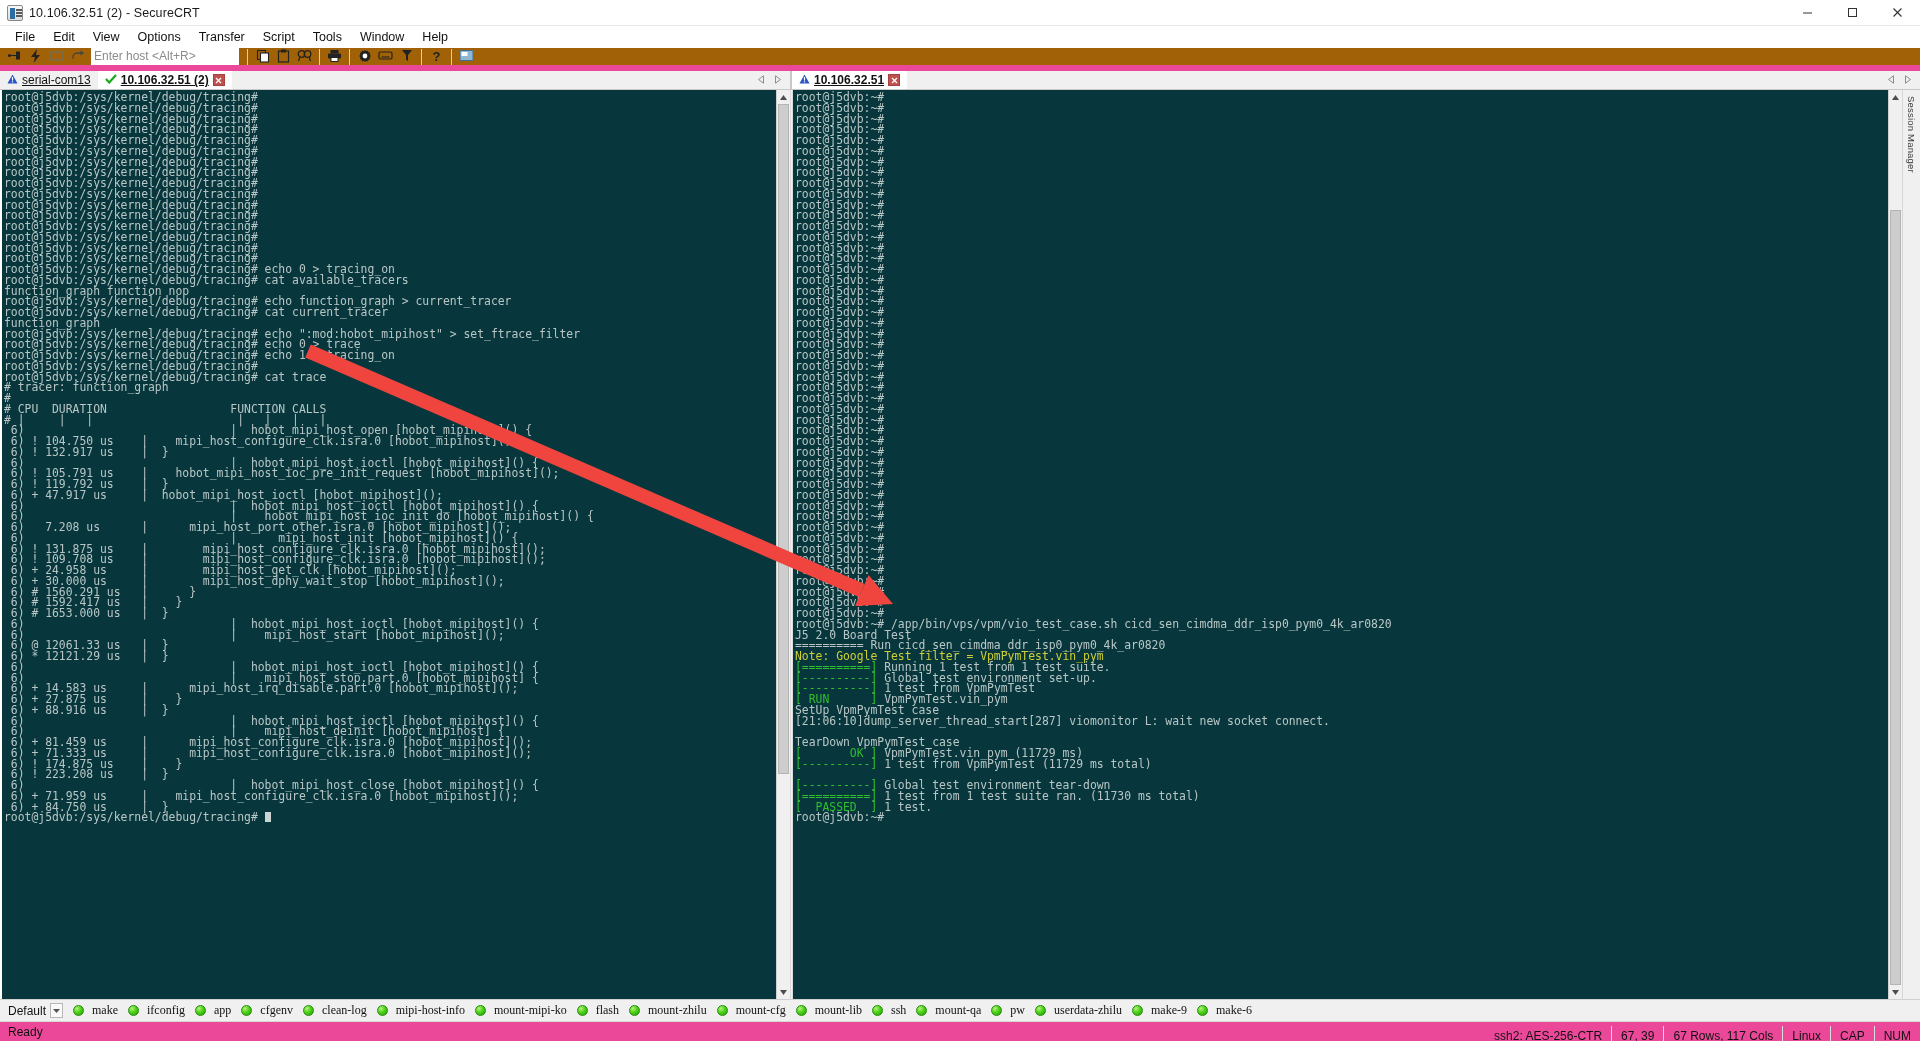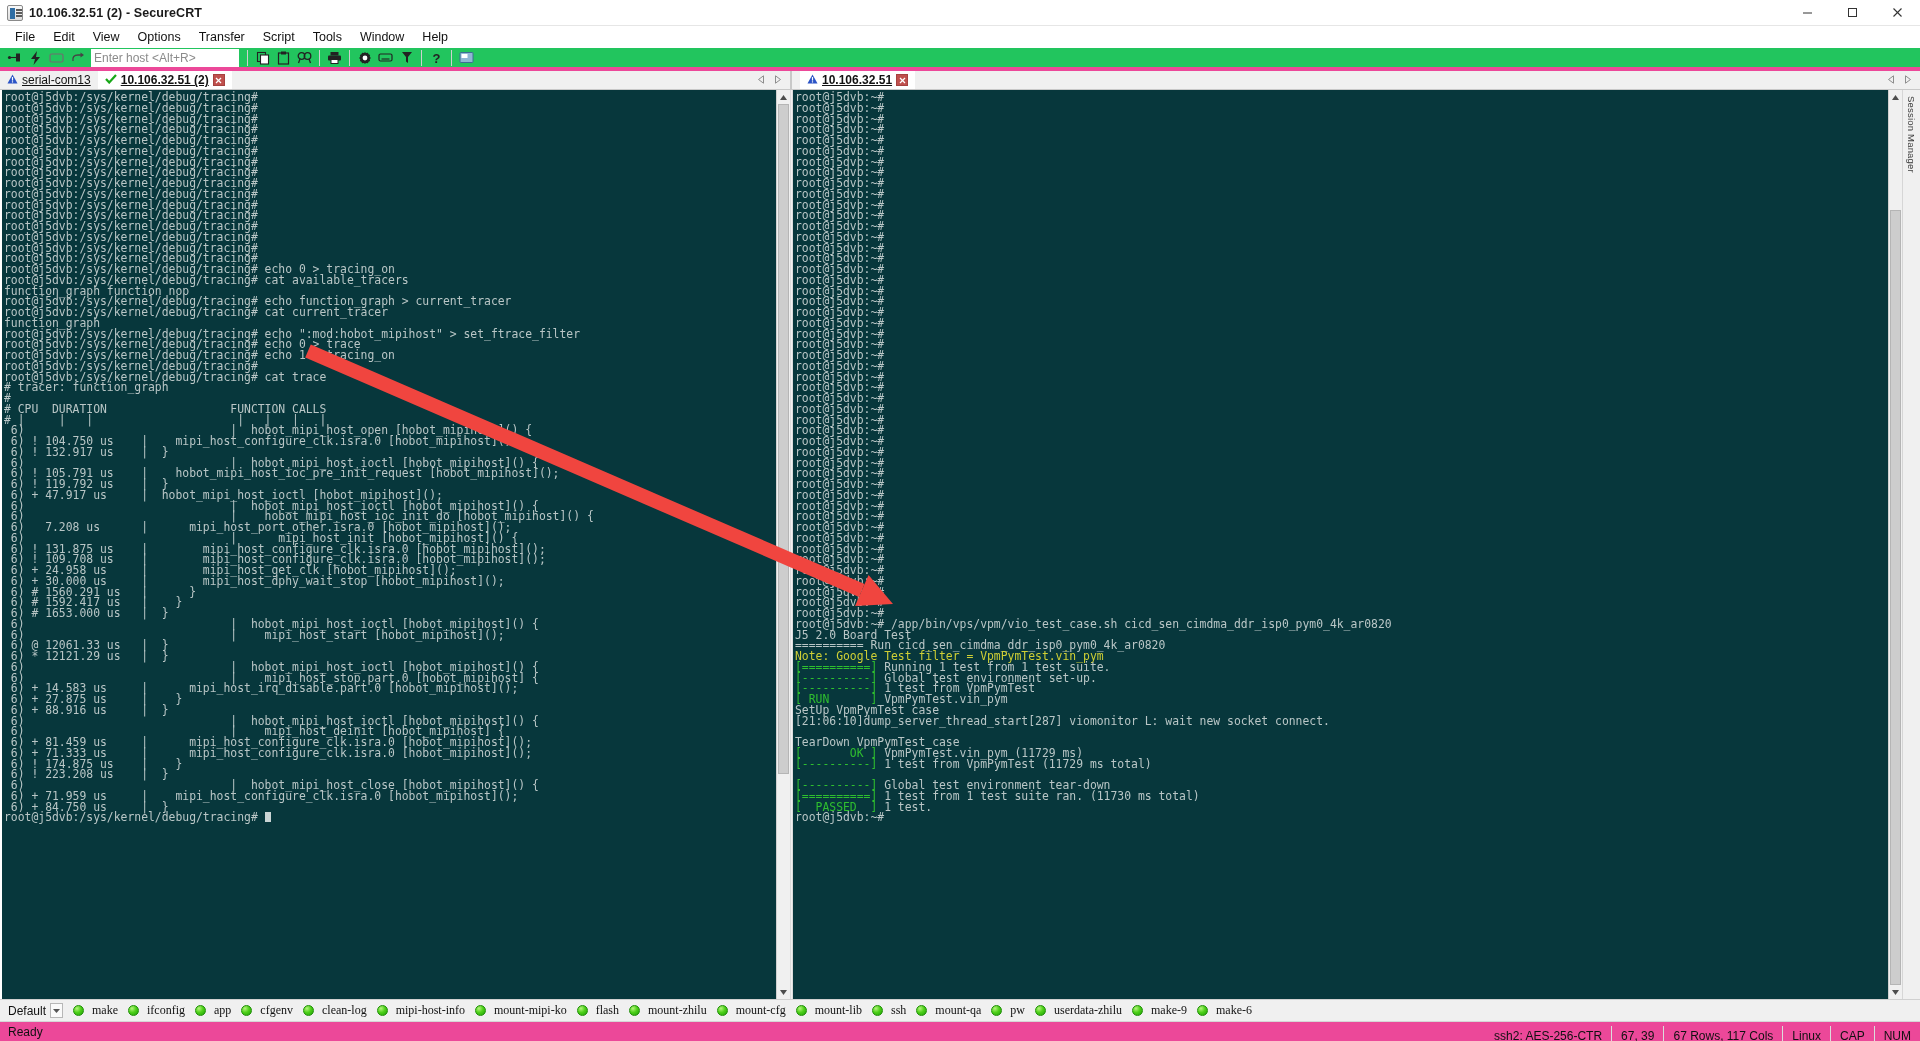--- a/index.html
+++ b/index.html
@@ -8,21 +8,21 @@
     overflow: hidden;
     font-family: "Liberation Sans", sans-serif;
     background: #f0f0f0;
   }
   #app { position: relative; width: 1920px; height: 1041px; display: flex; flex-direction: column; background:#f0f0f0; }
 
   
   .titlebar {
     height: 26px; display: flex; align-items: center;
     background: #ffffff; border-bottom: 1px solid #e6e6e6;
-    position: relative; flex: 0 0 26px; font-weight: bold;
+    position: relative; flex: 0 0 26px;
   }
   .tb-icon {
     width: 16px; height: 16px; margin: 0 6px 0 7px;
     background: linear-gradient(#f8f8f8,#dcdcdc);
     border: 1px solid #8a8a8a; border-radius: 2px;
     position: relative; flex: 0 0 16px;
   }
   .tb-icon::before {
     content:""; position:absolute; left:2px; top:2px; width:5px; height:11px;
     background:#2e6da4;
@@ -44,42 +44,42 @@
     height: 22px; display:flex; align-items:center; background:#ffffff;
     padding-left: 6px; flex: 0 0 22px;
   }
   .menu-item {
     font-size: 12.5px; color:#111; padding: 2px 9px; line-height:16px;
     white-space:nowrap;
   }
 
   
   .toolbar {
-    height: 23px; display:flex; align-items:center; background:#22c55e;
-    border-bottom:4px solid #ec4899; padding-left:4px; flex: 0 0 23px;
+    height: 23px; display:flex; align-items:flex-end; background:#a16207;
+    border-bottom:6px solid #ec4899; padding-left:4px; flex: 0 0 23px;
   }
   .tbtn {
     width: 19px; height:19px; display:flex; align-items:center; justify-content:center;
     color:#1b1b1b; margin:0 1px;
   }
   .tsep { width:1px; height:16px; background:#cfcfcf; margin:0 4px; }
   .hostbox {
     width: 148px; height:18px; margin-left:3px; margin-right:4px;
     font-size:12px; color:#8b8b8b; display:flex; align-items:center;
     padding-left:3px; background:#fff;
   }
 
   
   .panes-tabs { display:flex; flex:0 0 19px; height:19px; background:#f0f0f0; }
   .tabstrip {
     display:flex; align-items:center; height:19px; background:#f0f0f0;
     border-bottom:1px solid #c8c8c8; position:relative; overflow:hidden;
   }
   .tabstrip.left { width: 790px; flex:0 0 790px; }
-  .tabstrip.right { flex:1 1 auto;padding-left:8px; }
+  .tabstrip.right { flex:1 1 auto; }
   .tab {
     display:flex; align-items:center; gap:4px; height:19px; padding:0 7px;
     font-size:12px; color:#111; white-space:nowrap;text-decoration:underline;
   }
   .tab.active { background:#ffffff; font-weight:bold; }
   .tab .warnico { font-size:11px; line-height:1; }
   .tabclose {
     width:12px; height:12px; background:#c0504d; color:#fff; font-size:9px;
     display:flex; align-items:center; justify-content:center; line-height:1;
     border:1px solid #a64240;

